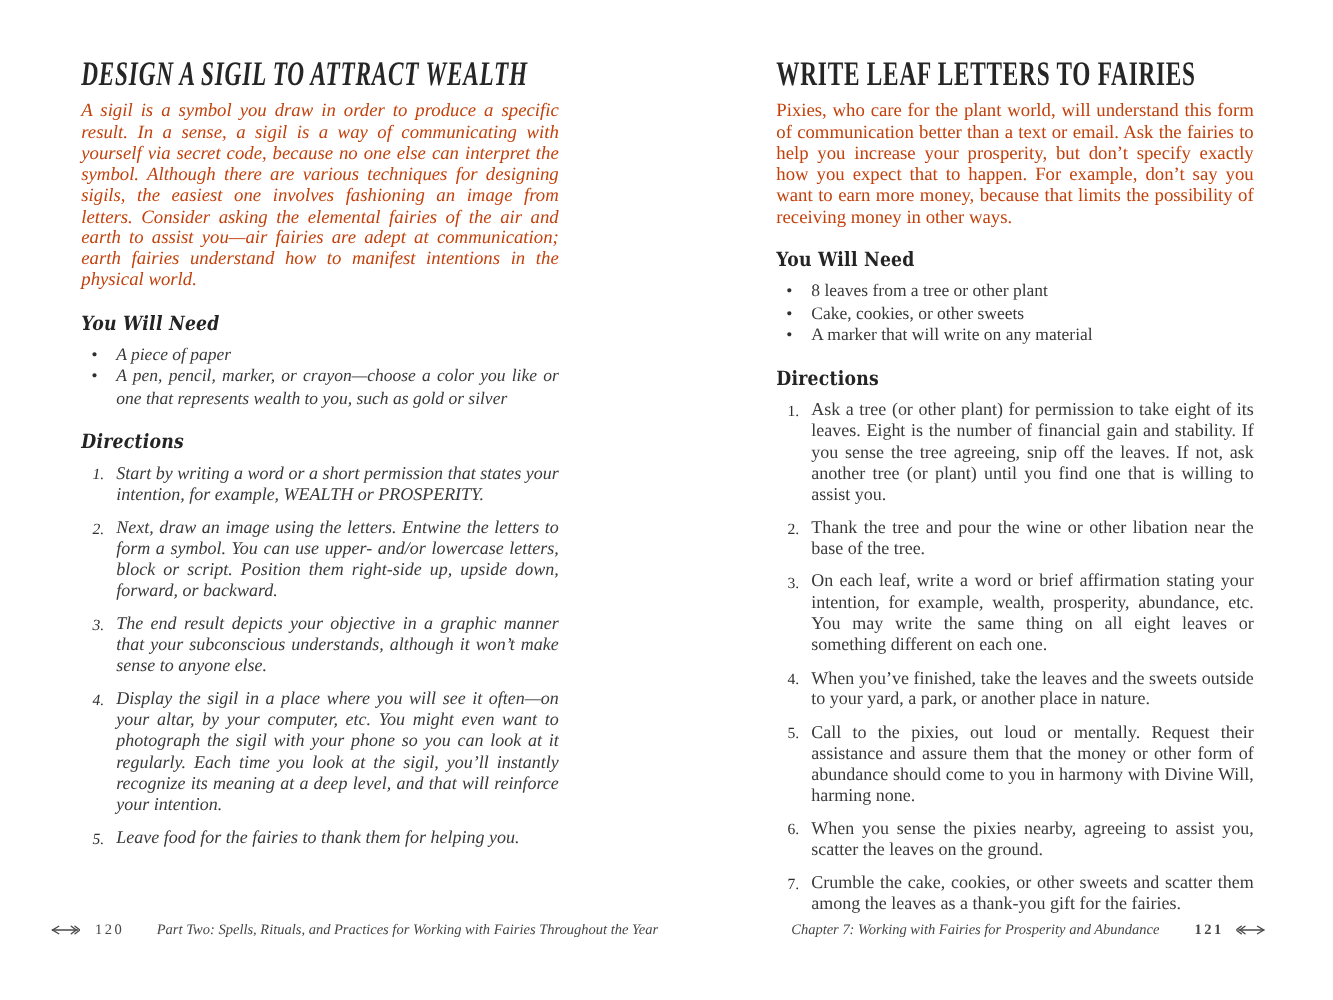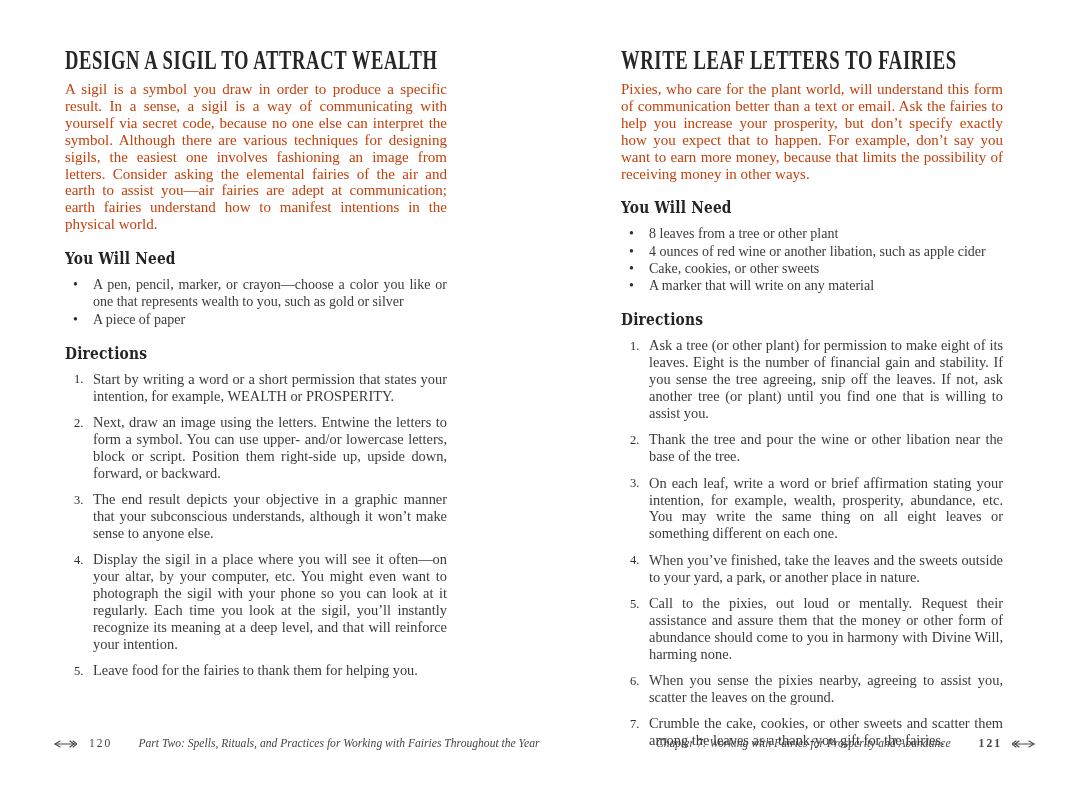--- a/index.html
+++ b/index.html
@@ -9,21 +9,21 @@
     background: #ffffff;
     font-family: "Liberation Serif", serif;
     color: #3a3a3a;
     overflow: hidden;
   }
   .page {
     position: absolute;
     top: 46px;
     width: 382px;
   }
-  .page-left  { left: 65px; }
+  .page-left  { left: 65px; font-style: italic; }
   .page-right { left: 621px; }
 
   h1.chapter-title {
     font-family: "Liberation Serif", serif;
     font-weight: 700;
     font-size: 30px;
     line-height: 1;
     color: #262626;
     white-space: nowrap;
     transform: scale(0.62, 0.92);
@@ -82,22 +82,22 @@
     color: #2f2f2f;
   }
   .footer {
     position: absolute;
     top: 737px;
     display: flex;
     align-items: center;
     font-size: 11.6px;
     color: #454545;
   }
-  .footer-left  { left: 53px;  width: 400px; }
-  .footer-right { left: 644px; width: 392px; justify-content: flex-end; }
+  .footer-left  { left: 40px;  width: 400px; }
+  .footer-right { left: 621px; width: 392px; justify-content: flex-end; }
   .footer .running {
     font-style: italic;
     white-space: nowrap;
     margin-left: 12px;
   }
   .footer .pagenum {
     font-style: normal;
     letter-spacing: 2px;
     margin: 0 14px 0 12px;
   }
@@ -108,49 +108,48 @@
 </style>
 </head>
 <body>
 
 <section class="page page-left">
   <h1 class="chapter-title">DESIGN A SIGIL TO ATTRACT WEALTH</h1>
   <p class="intro">A sigil is a symbol you draw in order to produce a specific result. In a sense, a sigil is a way of communicating with yourself via secret code, because no one else can interpret the symbol. Although there are various techniques for designing sigils, the easiest one involves fashioning an image from letters. Consider asking the elemental fairies of the air and earth to assist you—air fairies are adept at communication; earth fairies understand how to manifest intentions in the physical world.</p>
 
   <h2 class="subhead">You Will Need</h2>
   <ul class="need-list">
+    <li>A piece of paper</li>
     <li>A pen, pencil, marker, or crayon—choose a color you like or one that represents wealth to you, such as gold or silver</li>
-    <li>A piece of paper</li>
   </ul>
 
   <h2 class="subhead">Directions</h2>
   <ol class="directions-list">
     <li><span class="num">1.</span><span>Start by writing a word or a short permission that states your intention, for example, WEALTH or PROSPERITY.</span></li>
     <li><span class="num">2.</span><span>Next, draw an image using the letters. Entwine the letters to form a symbol. You can use upper- and/or lowercase letters, block or script. Position them right-side up, upside down, forward, or backward.</span></li>
     <li><span class="num">3.</span><span>The end result depicts your objective in a graphic manner that your subconscious understands, although it won’t make sense to anyone else.</span></li>
     <li><span class="num">4.</span><span>Display the sigil in a place where you will see it often—on your altar, by your computer, etc. You might even want to photograph the sigil with your phone so you can look at it regularly. Each time you look at the sigil, you’ll instantly recognize its meaning at a deep level, and that will reinforce your intention.</span></li>
     <li><span class="num">5.</span><span>Leave food for the fairies to thank them for helping you.</span></li>
   </ol>
 </section>
 
 <section class="page page-right">
   <h1 class="chapter-title">WRITE LEAF LETTERS TO FAIRIES</h1>
   <p class="intro">Pixies, who care for the plant world, will understand this form of communication better than a text or email. Ask the fairies to help you increase your prosperity, but don’t specify exactly how you expect that to happen. For example, don’t say you want to earn more money, because that limits the possibility of receiving money in other ways.</p>
 
   <h2 class="subhead">You Will Need</h2>
   <ul class="need-list">
     <li>8 leaves from a tree or other plant</li>
-    <li>4 ounces of red wine or another libation, such as apple cider</li>
     <li>Cake, cookies, or other sweets</li>
     <li>A marker that will write on any material</li>
   </ul>
 
   <h2 class="subhead">Directions</h2>
   <ol class="directions-list">
-    <li><span class="num">1.</span><span>Ask a tree (or other plant) for permission to make eight of its leaves. Eight is the number of financial gain and stability. If you sense the tree agreeing, snip off the leaves. If not, ask another tree (or plant) until you find one that is willing to assist you.</span></li>
+    <li><span class="num">1.</span><span>Ask a tree (or other plant) for permission to take eight of its leaves. Eight is the number of financial gain and stability. If you sense the tree agreeing, snip off the leaves. If not, ask another tree (or plant) until you find one that is willing to assist you.</span></li>
     <li><span class="num">2.</span><span>Thank the tree and pour the wine or other libation near the base of the tree.</span></li>
     <li><span class="num">3.</span><span>On each leaf, write a word or brief affirmation stating your intention, for example, wealth, prosperity, abundance, etc. You may write the same thing on all eight leaves or something different on each one.</span></li>
     <li><span class="num">4.</span><span>When you’ve finished, take the leaves and the sweets outside to your yard, a park, or another place in nature.</span></li>
     <li><span class="num">5.</span><span>Call to the pixies, out loud or mentally. Request their assistance and assure them that the money or other form of abundance should come to you in harmony with Divine Will, harming none.</span></li>
     <li><span class="num">6.</span><span>When you sense the pixies nearby, agreeing to assist you, scatter the leaves on the ground.</span></li>
     <li><span class="num">7.</span><span>Crumble the cake, cookies, or other sweets and scatter them among the leaves as a thank-you gift for the fairies.</span></li>
   </ol>
 </section>
 
 <footer class="footer footer-left">

